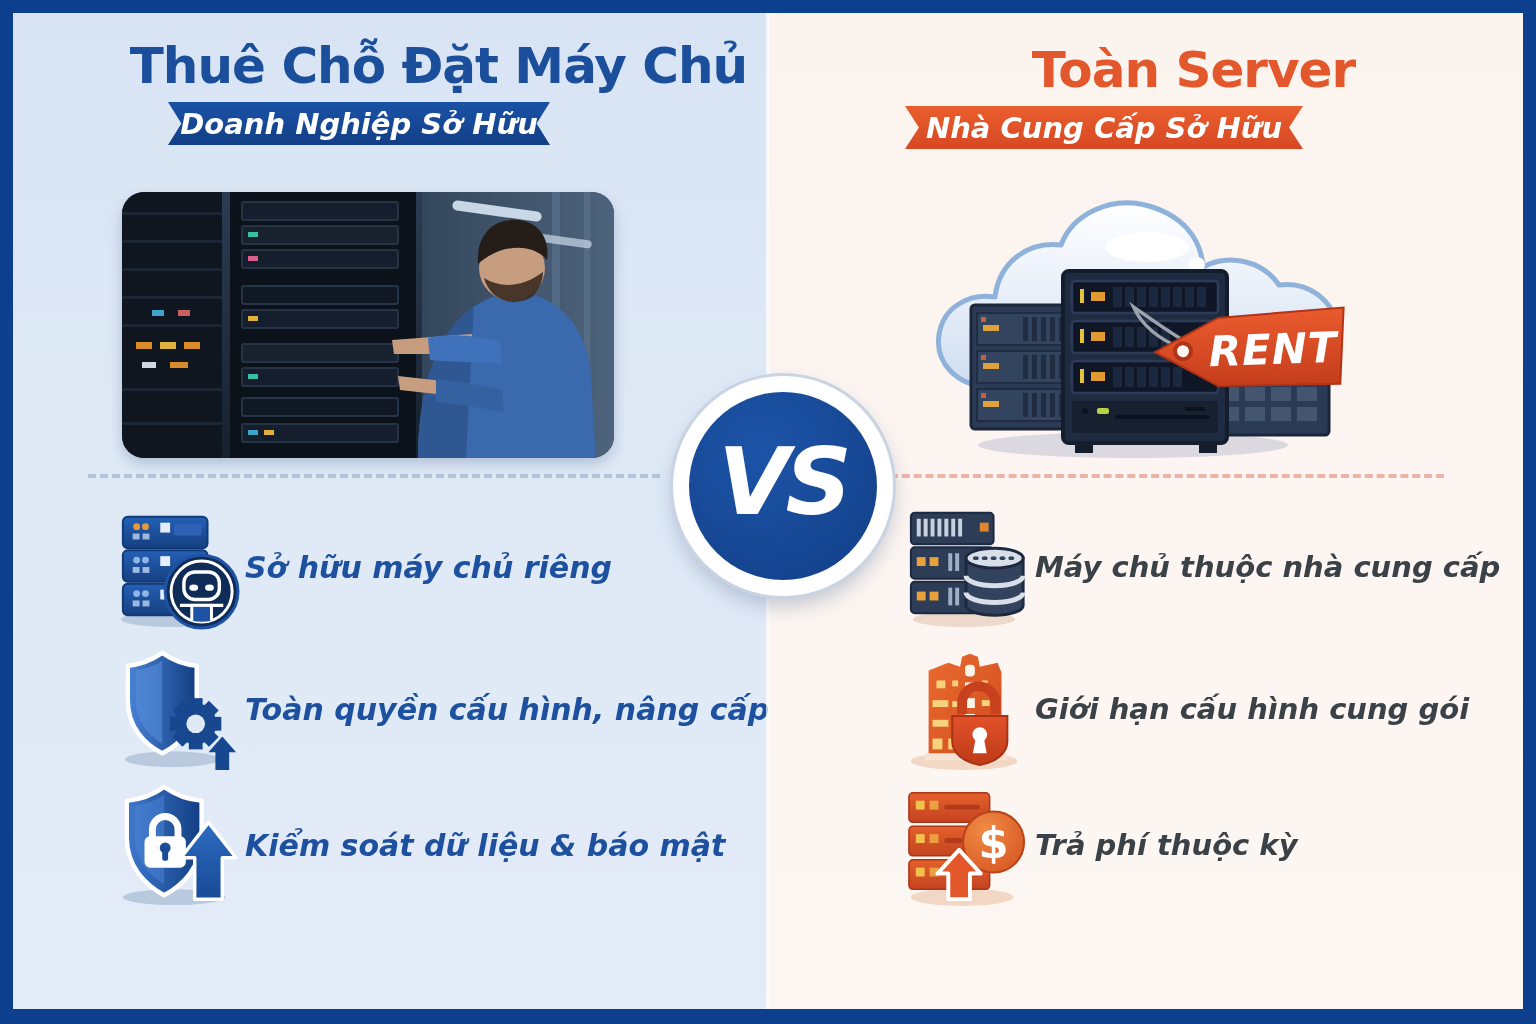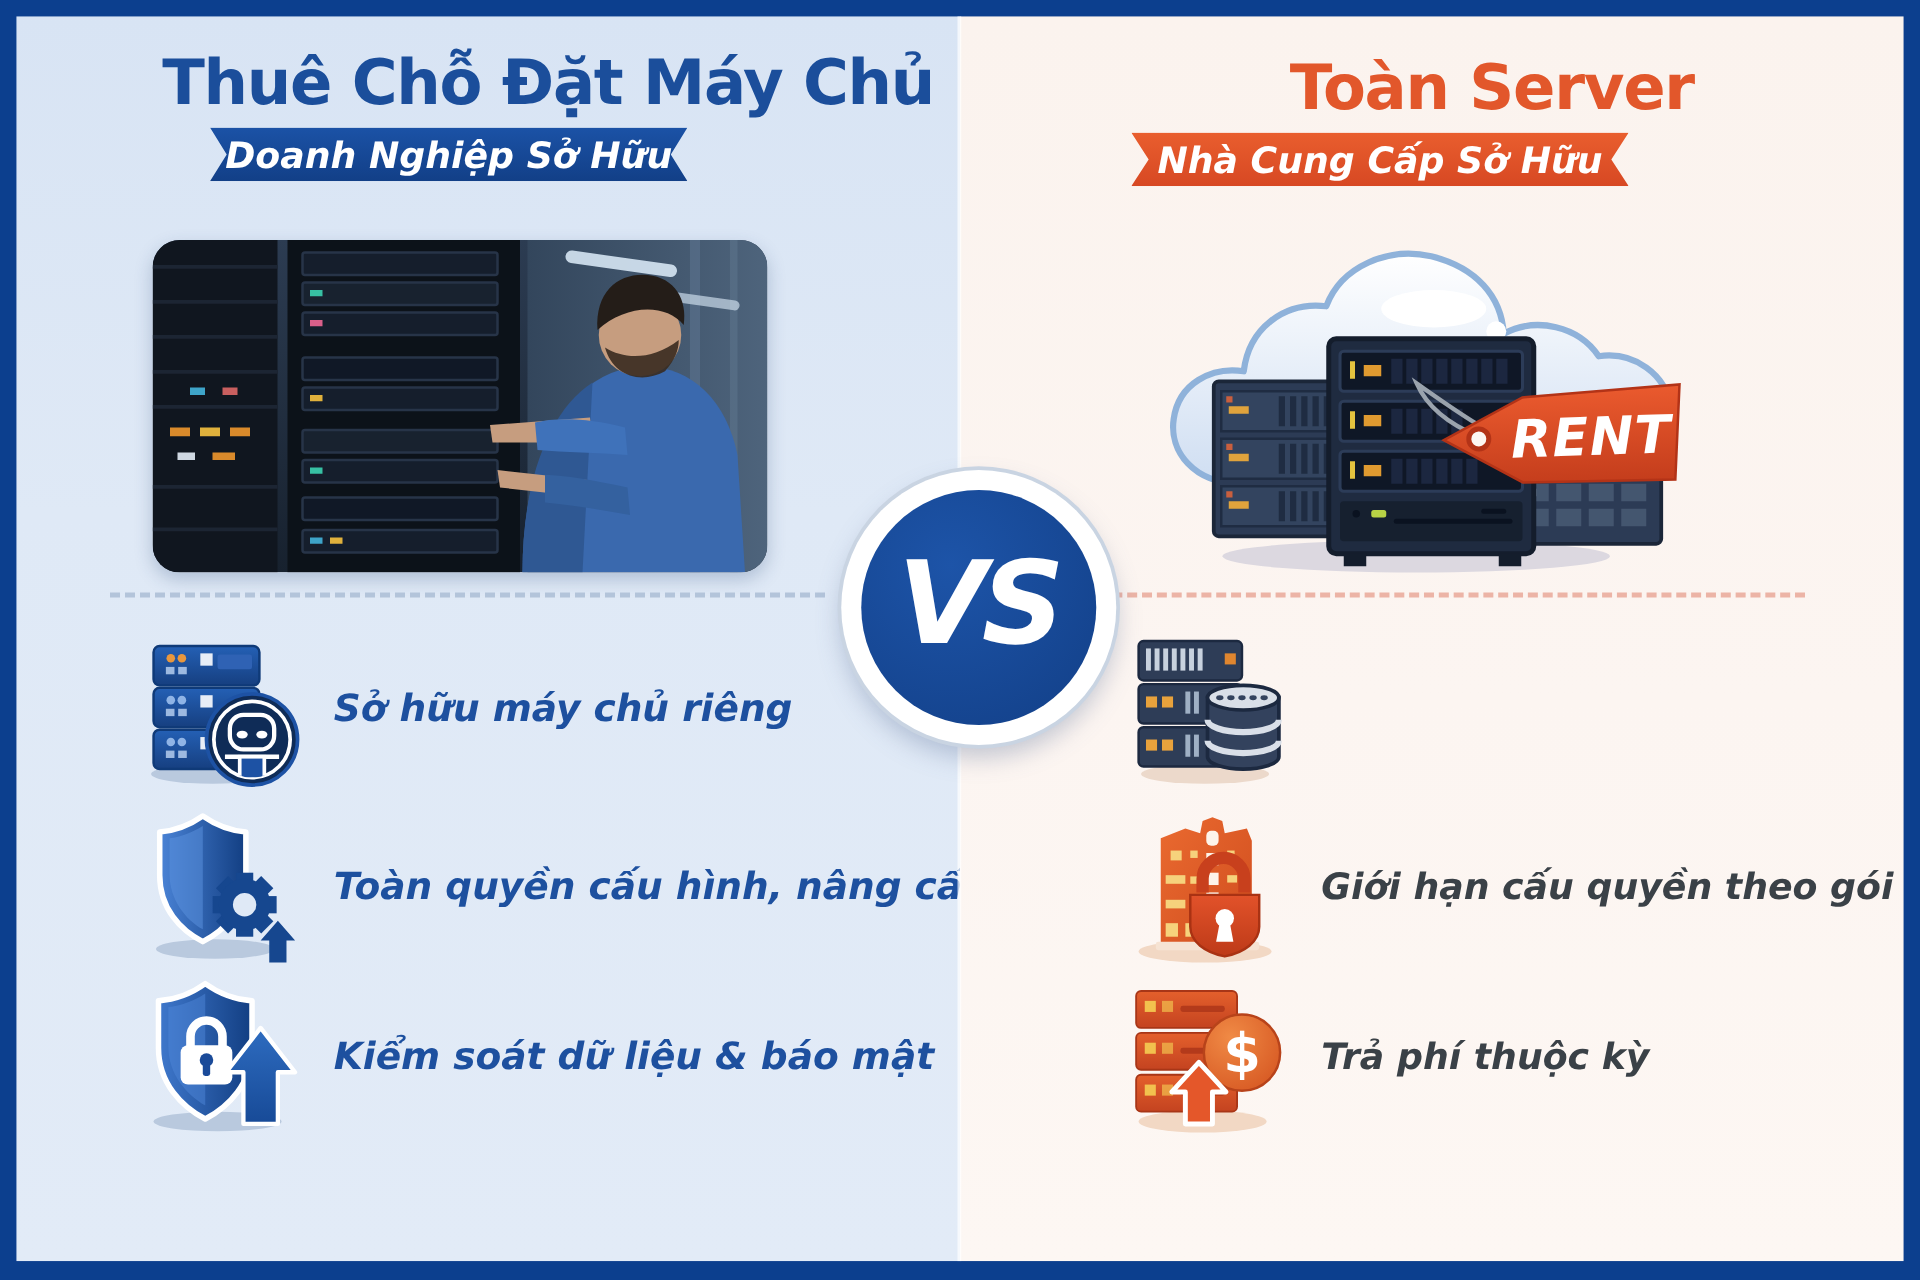--- a/index.html
+++ b/index.html
@@ -31,21 +31,21 @@
     background:radial-gradient(circle at 38% 32%,#1d54a8,#123f87);
     display:flex;align-items:center;justify-content:center;}
   .vs-inner span{color:#fff;font-weight:bold;font-style:italic;font-size:92px;
     letter-spacing:-4px;transform:translateY(-4px);}
   .items{position:absolute;top:0;left:0;width:100%;}
   .item{position:absolute;display:flex;align-items:center;}
   .panel.left  .item{left:100px;}
   .panel.right .item{left:135px;}
   .item.r1{top:490px;} .item.r2{top:632px;} .item.r3{top:768px;}
   .item svg{width:128px;height:128px;flex:0 0 auto;}
-  .item .lbl{font-weight:bold;font-style:italic;white-space:nowrap;margin-left:26px;}
+  .item .lbl{font-weight:bold;font-style:italic;white-space:nowrap;margin-left:4px;}
   .panel.left  .lbl{color:#1d509f;font-size:30px;}
   .panel.right .lbl{color:#3a4147;font-size:29px;}
 </style>
 </head>
 <body>
 
 <div class="canvas">
 
   <div class="panel left">
     <div class="title">Thuê Chỗ Đặt Máy Chủ</div>
@@ -392,20 +392,21 @@
           <path d="M64 91 A29 10 0 0 0 122 91" fill="none" stroke="#d9dfe8" stroke-width="5"></path>
           <ellipse cx="93" cy="56" rx="29" ry="10" fill="#d9dfe8" stroke="#1c2940" stroke-width="3"></ellipse>
           <g fill="#33425d">
               <ellipse cx="74" cy="56" rx="3" ry="2"></ellipse>
               <ellipse cx="83" cy="56" rx="3" ry="2"></ellipse>
               <ellipse cx="92" cy="56" rx="3" ry="2"></ellipse>
               <ellipse cx="101" cy="56" rx="3" ry="2"></ellipse>
               <ellipse cx="110" cy="56" rx="3" ry="2"></ellipse>
             </g>
         </svg>
+        <span class="lbl">Máy chủ thuộc nhà cung cấp</span>
       </div>
 
       <div class="item r2">
         <svg viewBox="0 0 130 130">
           <defs>
             <linearGradient id="bg1" x1="0" y1="0" x2="1" y2="1">
                 <stop offset="0" stop-color="#ea6a30"></stop>
                 <stop offset="1" stop-color="#d04d1e"></stop>
               </linearGradient>
             <linearGradient id="lk" x1="0" y1="0" x2="0" y2="1">
@@ -434,21 +435,21 @@
               <rect x="63" y="38" width="10" height="10"></rect>
               <rect x="63" y="54" width="10" height="10"></rect>
               <rect x="63" y="70" width="10" height="10"></rect>
               <rect x="63" y="84" width="10" height="8"></rect>
             </g>
           <path d="M60 70 v-11 a17 17 0 0 1 34 0 v11" fill="none" stroke="#c8401d" stroke-width="10"></path>
           <path d="M50 72 h56 v26 c0 12 -12 21 -28 24 c-16 -3 -28 -12 -28 -24 Z" fill="url(#lk)" stroke="#a93213" stroke-width="2"></path>
           <circle cx="78" cy="91" r="7.5" fill="#fff"></circle>
             <path d="M74 94 h8 l3 16 h-14 Z" fill="#fff"></path>
         </svg>
-        <span class="lbl">Giới hạn cấu quyền theo gói</span>
+        <span class="lbl">Giới hạn cấu hình cung gói</span>
       </div>
 
       <div class="item r3">
         <svg viewBox="0 0 130 130">
           <defs>
             <linearGradient id="ou" x1="0" y1="0" x2="0" y2="1">
                 <stop offset="0" stop-color="#e4602c"></stop>
                 <stop offset="1" stop-color="#c44320"></stop>
               </linearGradient>
             <radialGradient id="coin" cx="0.35" cy="0.3" r="0.9">

